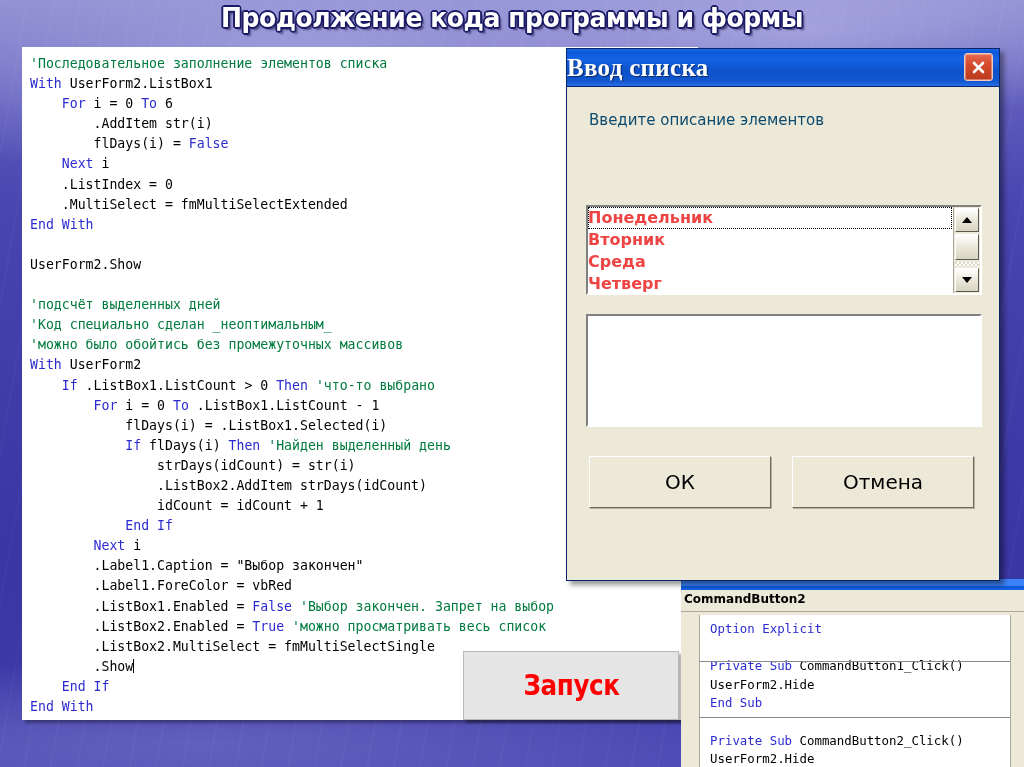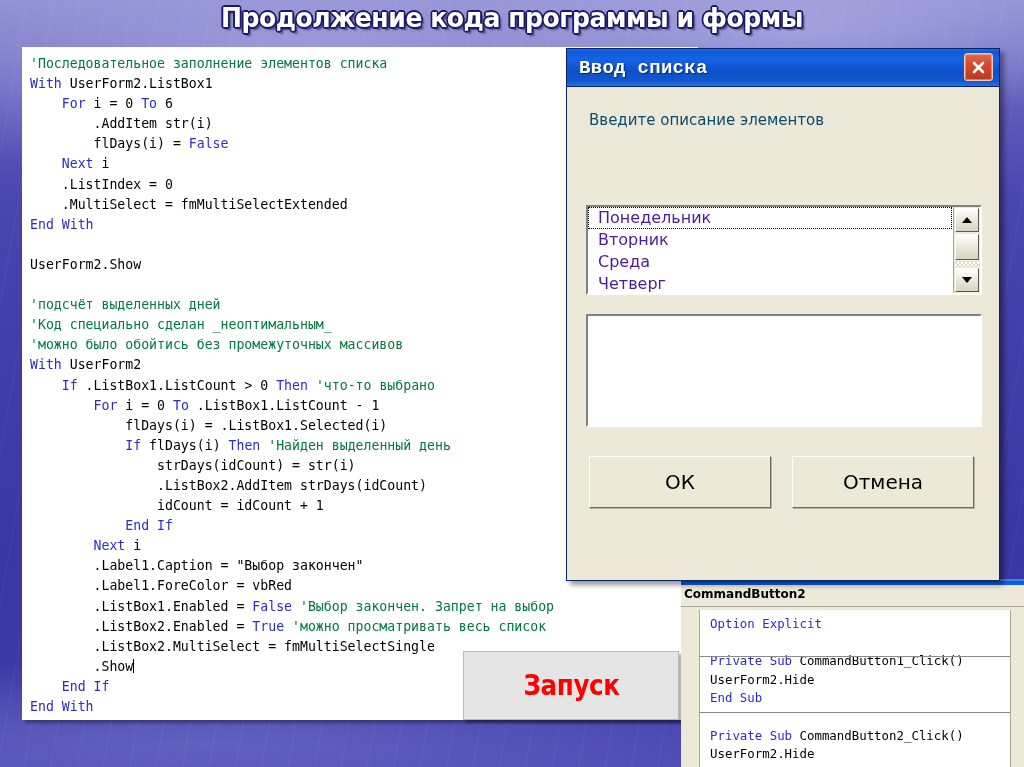--- a/index.html
+++ b/index.html
@@ -93,23 +93,23 @@
     box-shadow:4px 4px 5px rgba(0,0,0,.40);
     z-index:8;
   }
   #dlg-titlebar {
     position:relative; height:38px;
     background:linear-gradient(180deg,#1f68e0 0%,#0a57d8 8%,#1663e6 26%,#0d50c8 62%,#1459cf 88%,#2a6fe8 100%);
     border-bottom:1px solid #0a246a;
     display:flex; align-items:center;
   }
   #dlg-title {
-    margin-left:12px;
-    font-family:Liberation Mono, monospace;
-    font-weight:bold; font-size:19px; color:#ffffff;
+    margin-left:0;
+    font-family:Liberation Serif, serif;
+    font-weight:bold; font-size:25px; color:#ffffff;
     text-shadow:1px 1px 1px rgba(0,0,0,.5);
     letter-spacing:0.3px;
   }
   #dlg-close {
     position:absolute; right:6px; top:4px; width:29px; height:28px;
     background:linear-gradient(180deg,#e56a52 0%,#d54b2c 40%,#bb3a1c 100%);
     border:1px solid #f3c9bd; border-radius:3px;
     box-shadow:inset 0 0 0 1px rgba(255,255,255,.35);
     display:flex; align-items:center; justify-content:center;
     cursor:pointer;
@@ -128,23 +128,23 @@
 
   
   #listbox1 {
     position:absolute; left:19px; top:118px; width:396px; height:90px;
     background:#ffffff;
     border-top:2px solid #808080; border-left:2px solid #808080;
     border-right:2px solid #ffffff; border-bottom:2px solid #ffffff;
     overflow:hidden;
   }
   .lb-item {
-    height:22px; line-height:21px; padding-left:10px;
-    font-family:"DejaVu Sans", sans-serif; font-size:16px; color:#4c1d95;
-    white-space:nowrap; cursor:default;
+    height:22px; line-height:21px; 
+    font-family:"DejaVu Sans", sans-serif; font-size:16px; color:#ef4444;
+    white-space:nowrap; cursor:default;font-weight:bold;
   }
   .lb-item.focused { outline:1px dotted #000; outline-offset:-1px; margin-right:28px; }
 
   #lb1-scroll {
     position:absolute; right:0; top:0; width:27px; height:100%;
     background:#ece9d8; border-left:1px solid #aca899;
   }
   .sb-btn {
     position:absolute; left:1px; width:24px; height:24px;
     background:linear-gradient(180deg,#ffffff 0%,#eceadc 45%,#d8d4c2 100%);
@@ -190,21 +190,21 @@
     display:flex; align-items:center; justify-content:center;
     cursor:pointer;
   }
   #btn-ok { left:22px; }
   #btn-cancel { left:225px; }
 
   
   #vbe {
     position:absolute; left:681px; top:579px; width:343px; height:188px;
     background:#ece9d8;
-    border-top:2px solid #3b82f6;
+    border-top:7px solid #3b82f6;
     z-index:7;
     overflow:hidden;
   }
   #vbe-topbar{
     position:absolute; left:0; top:0; width:100%; height:4px;
     background:linear-gradient(180deg,#0a57d8 0%,#1663e6 100%);
   }
   #vbe-caption {
     position:absolute; left:3px; top:6px;
     font-family:"DejaVu Sans", sans-serif; font-weight:bold; font-size:12px; color:#000;

